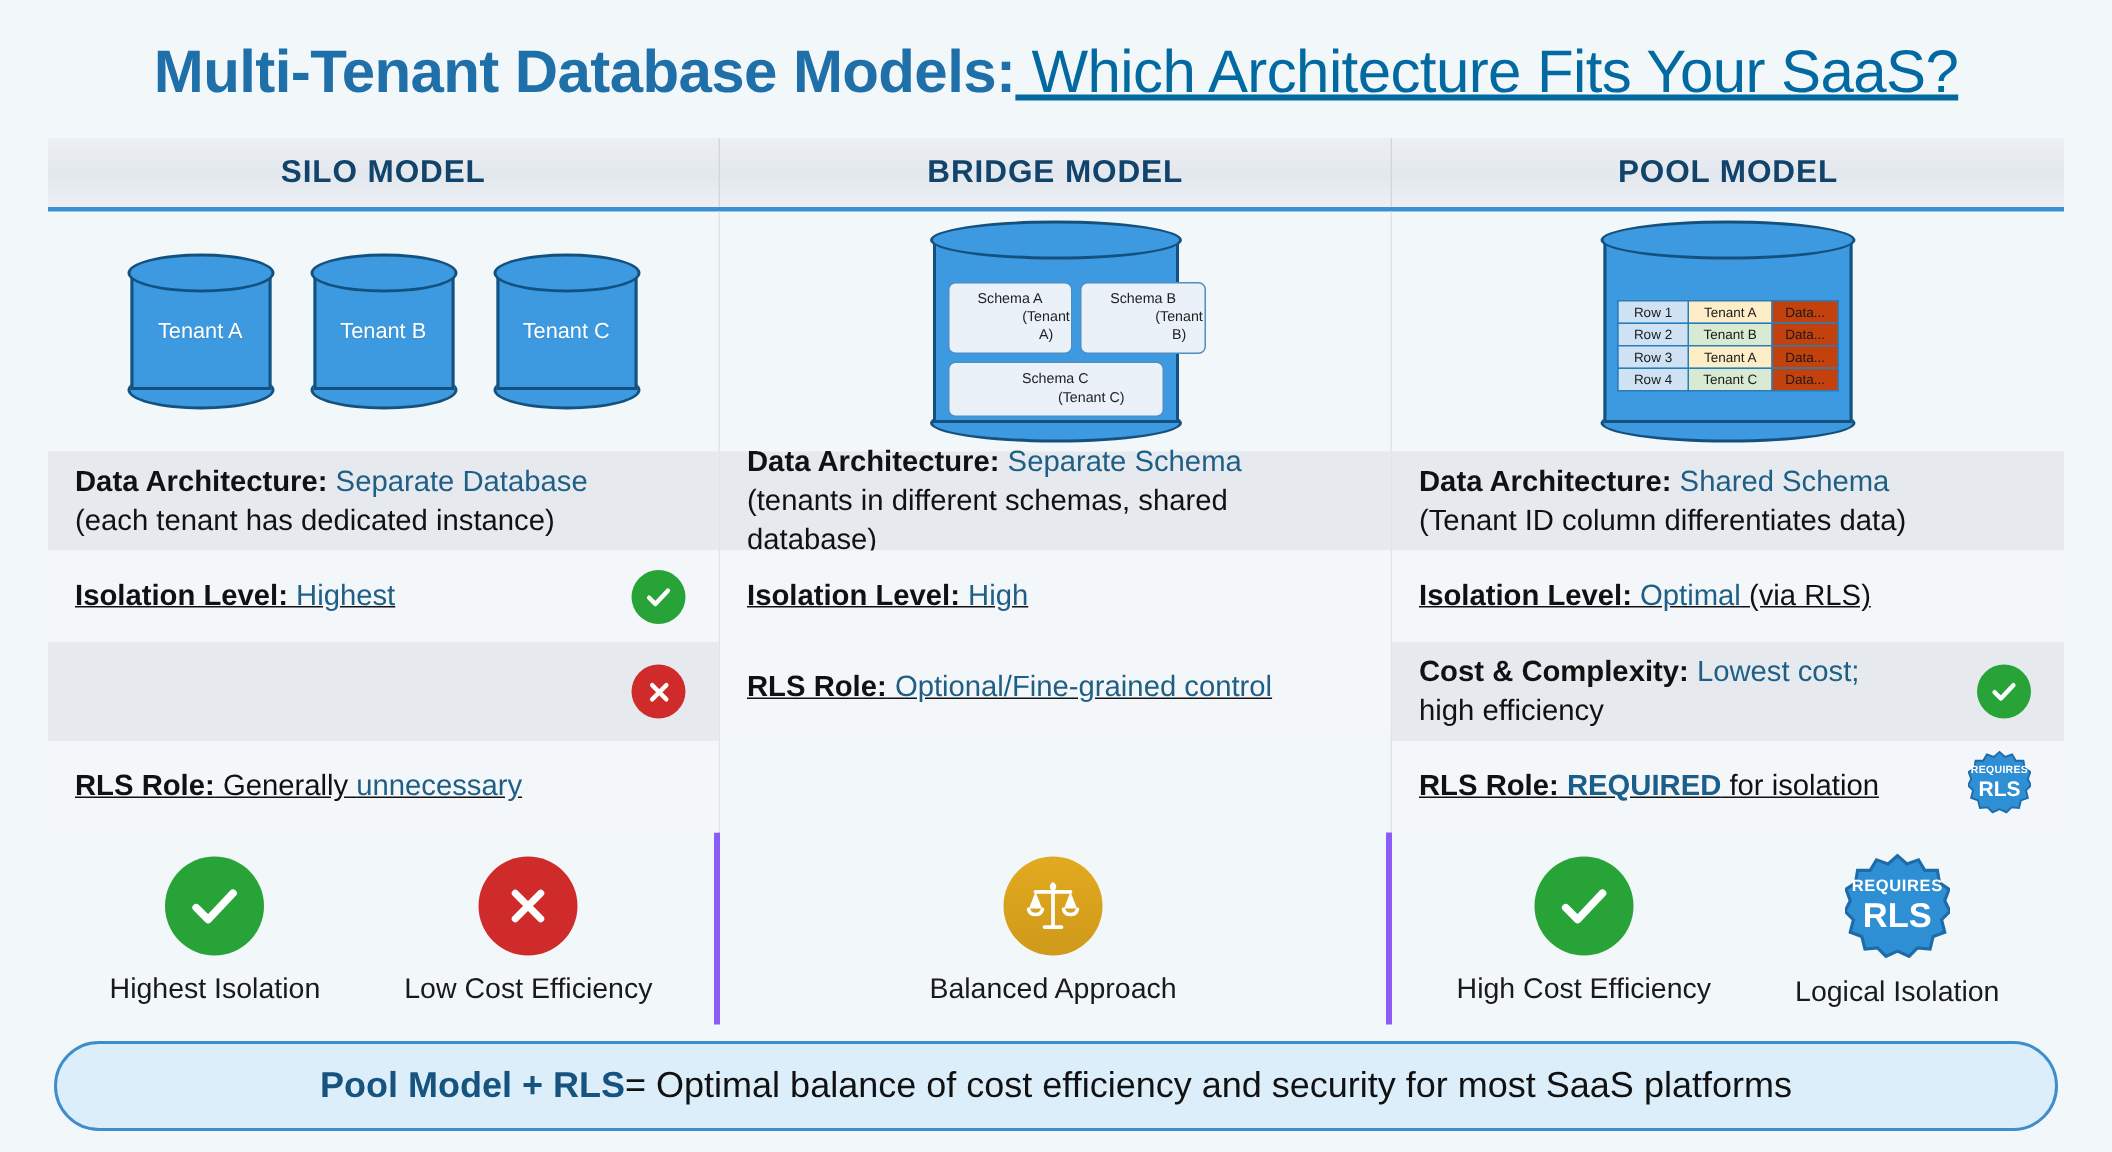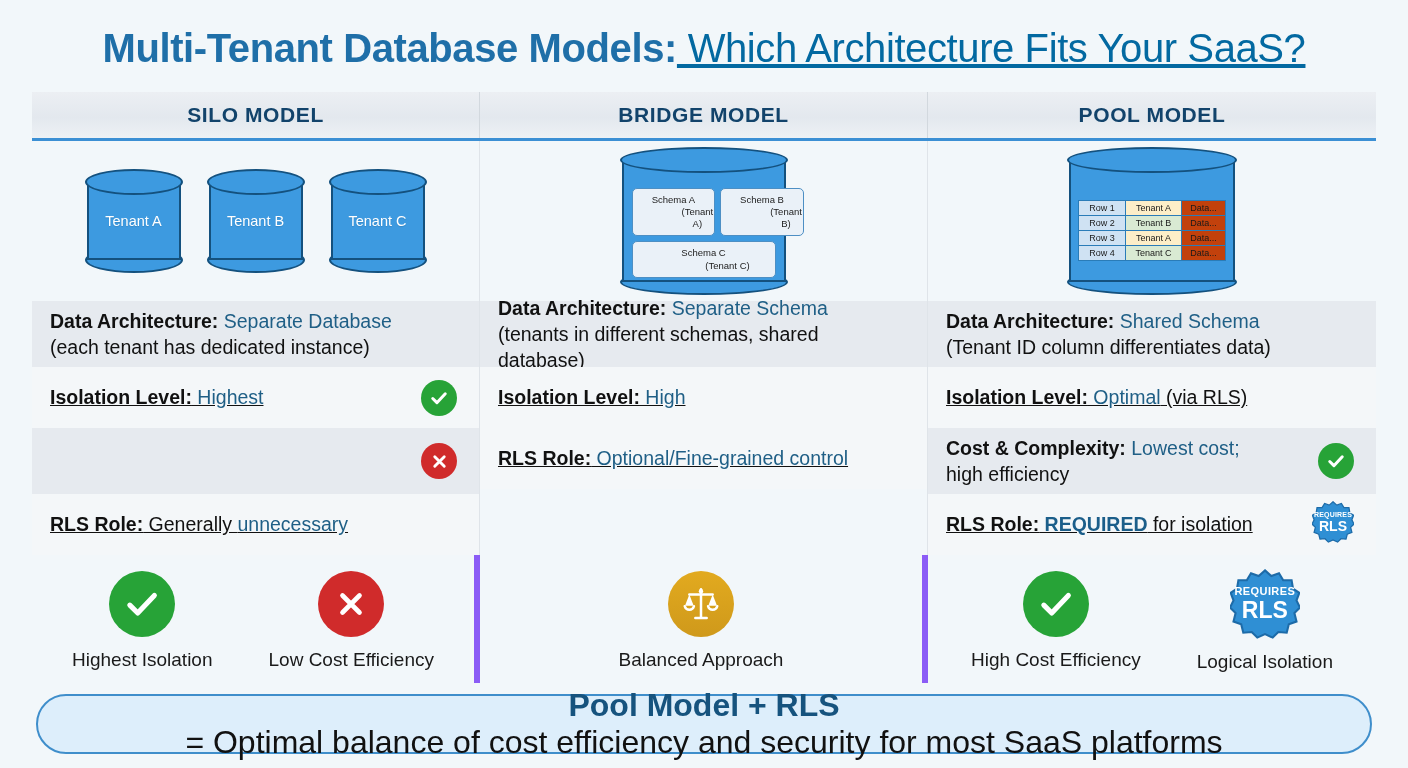--- a/index.html
+++ b/index.html
@@ -217,43 +217,42 @@
 
   
   .summary-row {
     display: grid;
     grid-template-columns: 1fr 1fr 1fr;
     height: 128px;
   }
   .summary-cell {
     display: flex; align-items: center; justify-content: center;
     gap: 56px;
-    border-right: 6px solid #8b5cf6;
+    border-right: 4px solid #8b5cf6;
     padding-top: 4px;
   }
   .summary-cell:last-child { border-right: none; }
   .sum-item {
     display: flex; flex-direction: column; align-items: center; gap: 12px;
   }
   .sum-item .circ { width: 66px; height: 66px; }
   .sum-label { font-size: 19px; color: #1a1a1a; white-space: nowrap; }
 
   
   .footer {
     position: absolute;
     left: 36px; right: 36px;
     bottom: 14px;
     height: 56px;
     background: #ddeefb;
     border: 2px solid #3f8ecb;
     border-radius: 30px;
     display: flex; align-items: center; justify-content: center;
-    font-size: 32px;
+    font-size: 24px;
     color: #111;
-    flex-direction: column;
   }
   .footer .f-a { color: #16537e; font-weight: bold; }
 </style>
 </head>
 <body>
 
 <div class="title-bar">
   <div class="title">
     <span class="t-a">Multi-Tenant Database Models:</span><span class="t-b"> Which Architecture Fits Your SaaS?</span>
   </div>

